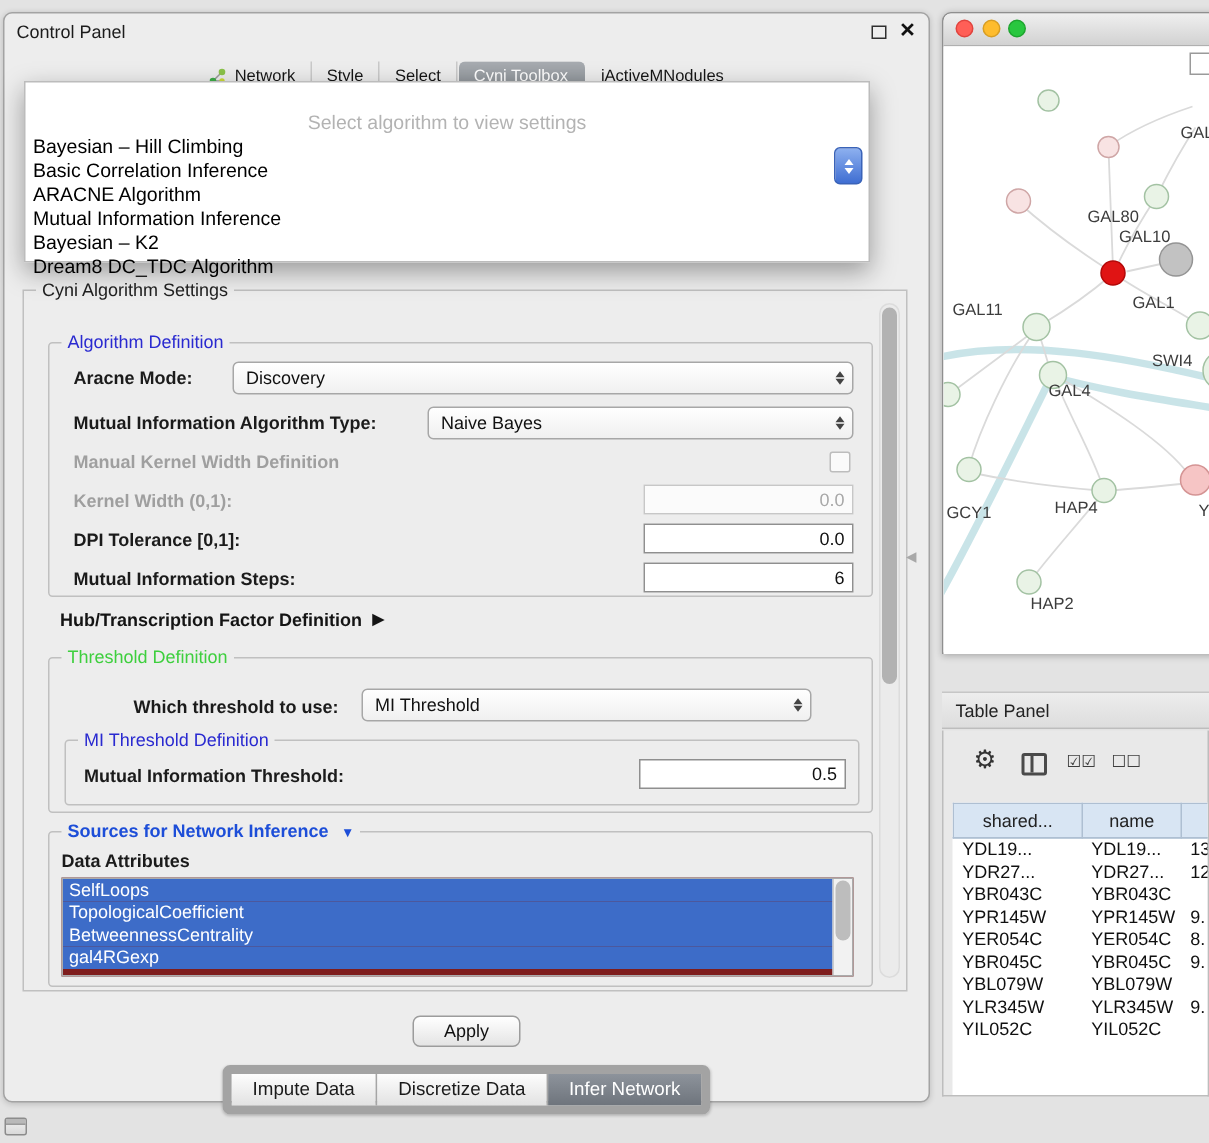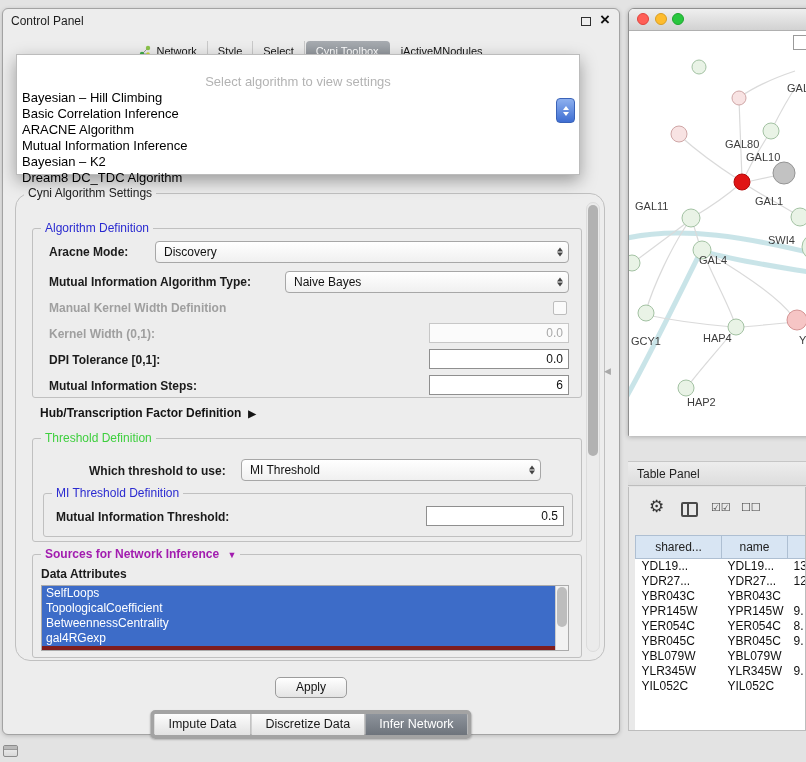--- a/index.html
+++ b/index.html
@@ -18,25 +18,25 @@
   
   .popup{position:absolute;left:16px;top:54px;width:562px;height:119px;background:#fff;border:1px solid #bcbcbc;box-shadow:0 6px 16px rgba(0,0,0,.35);z-index:40;font-size:13px}
   .popup-header{height:17px;line-height:17px;text-align:center;color:#b3b3b3;margin-top:18px}
   .popup-item{height:16px;line-height:16px;padding-left:5px;color:#000;white-space:nowrap}
   .popup-item.sel{font-weight:normal}
   .spin-btn{position:absolute;left:556px;top:98px;width:19px;height:25px;z-index:45;background:linear-gradient(#8db0ef,#3f6ed2);border:1px solid #3a63b8;border-radius:4px;box-sizing:border-box;display:flex;flex-direction:column;justify-content:center;align-items:center;gap:2px}
   .tri-up{width:0;height:0;border-left:3.5px solid transparent;border-right:3.5px solid transparent;border-bottom:4px solid #fff}
   .tri-dn{width:0;height:0;border-left:3.5px solid transparent;border-right:3.5px solid transparent;border-top:4px solid #fff}
 
   
-  .settings-box{position:absolute;left:12px;top:184px;width:590px;height:468px;border:1px solid #c0c0c0;border-radius:15px;box-sizing:border-box}
+  .settings-box{position:absolute;left:12px;top:184px;width:590px;height:468px;border:1px solid #c0c0c0;border-radius:0;box-sizing:border-box}
   .legend{position:absolute;top:-8px;left:8px;background:#ededed;padding:0 4px;font-size:12px;color:#222;white-space:nowrap}
   .legend.blue{color:#2a2ad0}
   .legend.green{color:#3ecf3e}
-  .legend.boldblack{font-weight:bold;color:#a21caf}
+  .legend.boldblack{font-weight:bold;color:#1d4ed8}
   .grp{position:absolute;border:1px solid #c0c0c0;border-radius:3px;box-sizing:border-box}
   .grp-algdef{left:16px;top:34px;width:550px;height:170px}
   .grp-threshold{left:16px;top:244px;width:550px;height:104px}
   .grp-mithresh{left:10px;top:54px;width:530px;height:44px}
   .grp-sources{left:16px;top:360px;width:550px;height:104px}
   .lbl{position:absolute;font-size:12px;font-weight:bold;color:#1b1b1b;white-space:nowrap}
   .lbl.disabled{color:#9f9f9f}
   .combo{position:absolute;height:22px;background:linear-gradient(#ffffff,#f0f0f0);border:1px solid #a7a7a7;border-radius:4px;font-size:12px;display:flex;align-items:center;padding:0 20px 0 8px;box-sizing:border-box;color:#111;white-space:nowrap}
   .combo .arrows{position:absolute;right:5px;top:50%;transform:translateY(-50%);display:flex;flex-direction:column;gap:1px}
   .ar-up{width:0;height:0;border-left:3px solid transparent;border-right:3px solid transparent;border-bottom:4px solid #444}
@@ -65,21 +65,21 @@
   .lbl-attrs{left:8px;top:12px}
   .attr-list{position:absolute;left:8px;top:30px;width:528px;height:66px;background:#7f1d1d;border:1px solid #ababab;box-sizing:border-box;padding-right:12px;overflow:hidden}
   .attr-item{height:15px;line-height:15px;font-size:12px;padding-left:4px;white-space:nowrap}
   .attr-item.selected{background:#3d6cc8;color:#fff}
   .attr-sb{position:absolute;right:0;top:0;bottom:0;width:12px;background:#f2f2f2;border-left:1px solid #ccc}
   .attr-sb-thumb{position:absolute;left:1px;right:1px;top:1px;height:40px;background:#bdbdbd;border-radius:5px}
   .set-sb{position:absolute;right:4px;top:8px;bottom:8px;width:12px;background:#ebebeb;border:1px solid #dcdcdc;border-radius:7px}
   .set-sb-thumb{position:absolute;left:1px;right:1px;top:2px;height:56%;background:#b2b2b2;border-radius:6px}
 
   .apply-btn{position:absolute;left:50%;transform:translateX(-50%);top:668px;width:72px;height:21px;background:linear-gradient(#fff,#e4e4e4);border:1px solid #9c9c9c;border-radius:5px;font-size:12px;text-align:center;line-height:19px;color:#111;box-sizing:border-box}
-  .bottom-tabs{position:absolute;left:50%;transform:translateX(-50%);top:701px;display:flex;border:4px solid #a3a3a3;border-radius:5px;overflow:hidden;height:21px;box-shadow:0 1px 2px rgba(0,0,0,.2)}
+  .bottom-tabs{position:absolute;left:50%;transform:translateX(-50%);top:701px;display:flex;border:6px solid #a3a3a3;border-radius:5px;overflow:hidden;height:21px;box-shadow:0 1px 2px rgba(0,0,0,.2)}
   .btab{padding:0 14px;line-height:21px;font-size:12.5px;background:linear-gradient(#fdfdfd,#e2e2e2);border-left:1px solid #a5a5a5;color:#1a1a1a;white-space:nowrap}
   .btab:first-child{border-left:none}
   .btab.selected{background:linear-gradient(#8d939b,#6e747c);color:#fff}
 
   
   .netwin{position:absolute;left:628px;top:8px;width:192px;height:428px;background:#fff;border:1px solid #8f8f8f;border-radius:6px 6px 0 0;box-shadow:0 1px 5px rgba(0,0,0,.25);box-sizing:border-box}
   .net-titlebar{height:21px;background:linear-gradient(#efefef,#d2d2d2);border-bottom:1px solid #b0b0b0;border-radius:5px 5px 0 0;position:relative}
   .tl{position:absolute;top:4px;width:12px;height:12px;border-radius:50%;box-sizing:border-box}
   .tl.red{left:8px;background:#ff5f57;border:1px solid #e0443e}
   .tl.yellow{left:26px;background:#febc2e;border:1px solid #d89e24}

